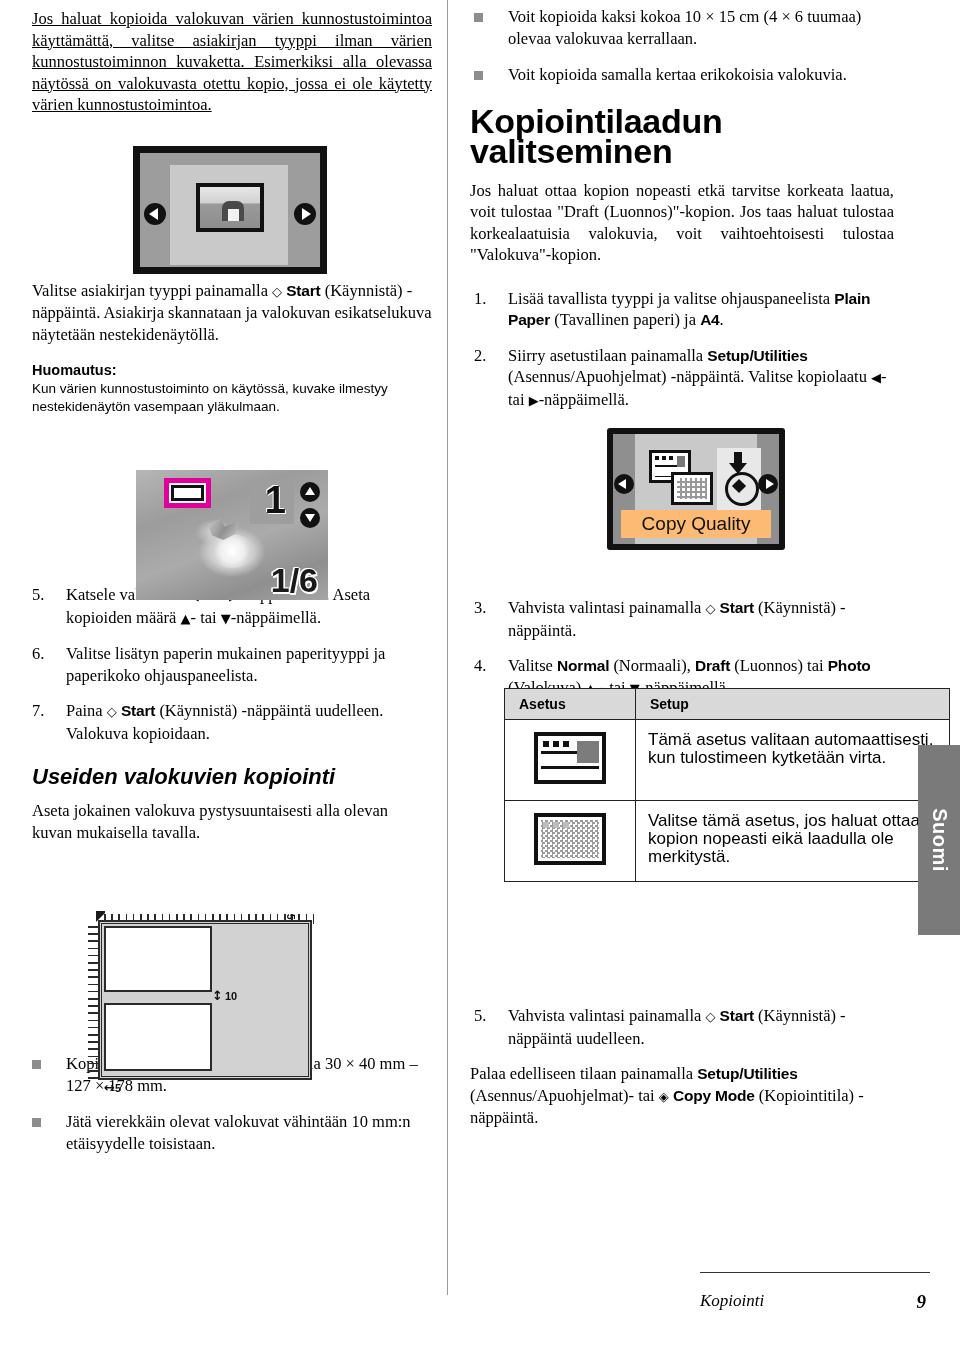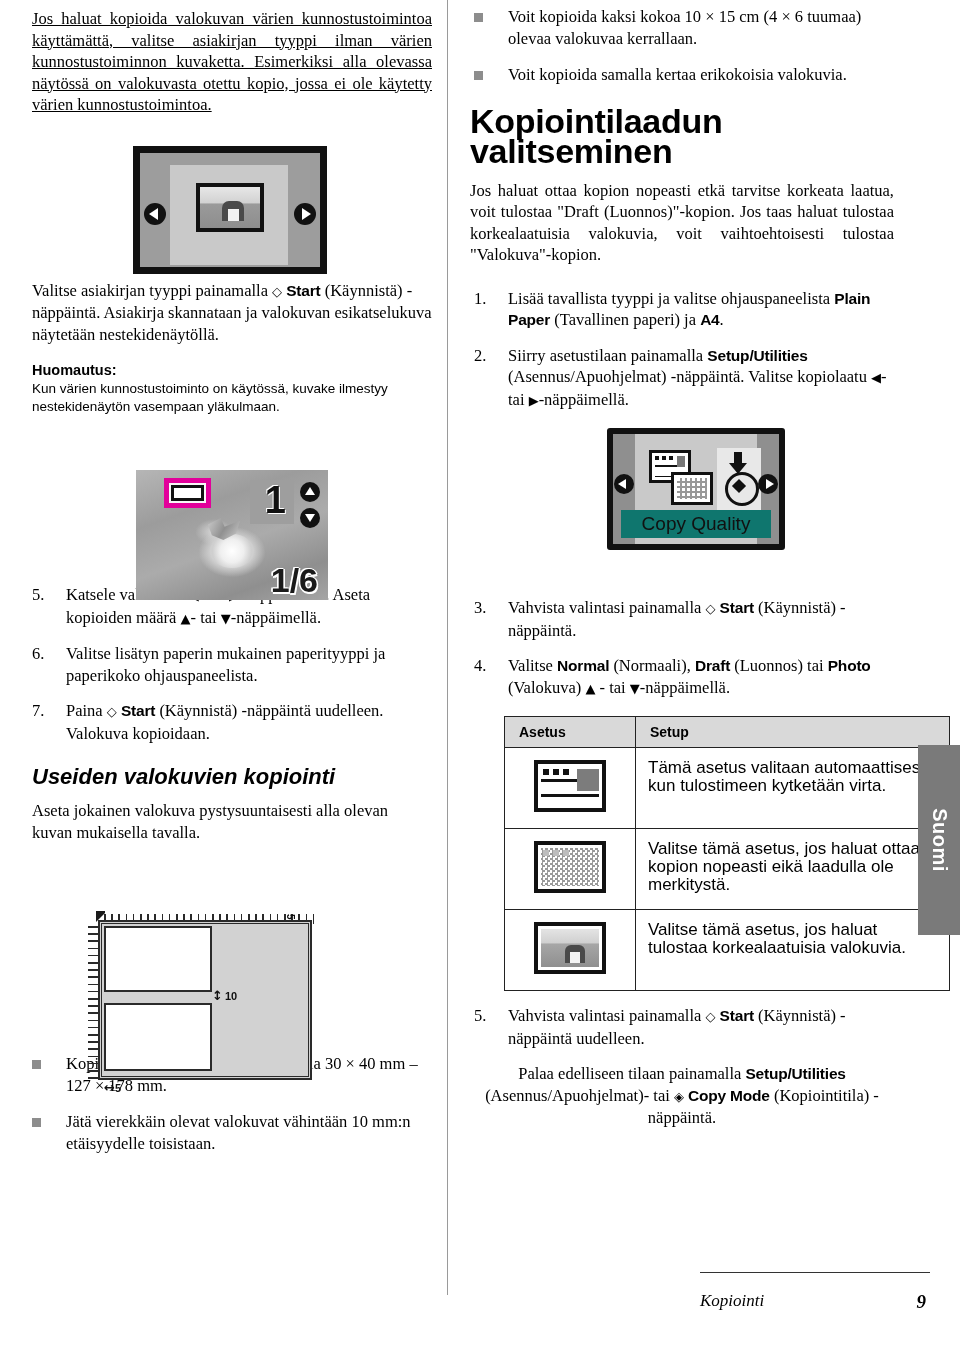--- a/index.html
+++ b/index.html
@@ -383,21 +383,21 @@
   .lcd3 .startbtn .ring {
     position:absolute; left:8px; top:24px; width:28px; height:28px;
     border:3px solid #111; border-radius:50%;
   }
   .lcd3 .startbtn .ring:after {
     content:""; position:absolute; left:6px; top:6px; width:10px; height:10px;
     background:#111; transform: rotate(45deg);
   }
   .lcd3 .label {
     position:absolute; left:8px; right:8px; bottom:6px; height:28px;
-    background:#0f766e;
+    background:#fdba74;
     display:flex; align-items:center; justify-content:center;
     font-family:"Liberation Sans", sans-serif;
     font-size:19px; color:#111;
   }
   .lcd3 .a-l, .lcd3 .a-r {
     position:absolute; top:40px; width:20px; height:20px;
     background:#111; border-radius:50%;
   }
   .lcd3 .a-l { left:1px; }
   .lcd3 .a-r { right:1px; }
@@ -408,21 +408,21 @@
   }
   .lcd3 .a-r:after {
     content:""; position:absolute; left:8px; top:5px;
     border-top:5px solid transparent; border-bottom:5px solid transparent;
     border-left:8px solid #fff;
   }
 
   
   .tbl {
     position: absolute;
-    left: 504px; top: 716px;
+    left: 504px; top: 688px;
     width: 446px;
     border-collapse: collapse;
     border: 1px solid #222;
   }
   .tbl th, .tbl td {
     border: 1px solid #222;
     vertical-align: top;
     padding: 8px 10px;
   }
   .tbl th {
@@ -630,21 +630,21 @@
         <li class="step"><span class="num">3.</span><span><span>Vahvista valintasi painamalla </span><span class="gl">◇</span><span> </span><span class="ui-b">Start</span><span> (Käynnistä) -näppäintä.</span></span></li>
         <li class="step"><span class="num">4.</span><span><span>Valitse </span><span class="ui-b">Normal</span><span> (Normaali), </span><span class="ui-b">Draft</span><span> (Luonnos) tai </span><span class="ui-b">Photo</span><span> (Valokuva) </span><span class="gl">▲</span><span> - tai </span><span class="gl">▼</span><span>-näppäimellä.</span></span></li>
       </ul>
 
     <div style="height:292px;"></div>
 
     <ul class="steps" id="right-steps-bottom">
         <li class="step"><span class="num">5.</span><span><span>Vahvista valintasi painamalla </span><span class="gl">◇</span><span> </span><span class="ui-b">Start</span><span> (Käynnistä) -näppäintä uudelleen.</span></span></li>
       </ul>
 
-    <p class="para" style="margin:10px 0 0 0; width:424px;text-align:center;" id="closing-para"><span>Palaa edelliseen tilaan painamalla </span><span class="ui-b">Setup/Utilities</span><span> (Asennus/Apuohjelmat)- tai </span><span class="gl">◈</span><span> </span><span class="ui-b">Copy Mode</span><span> (Kopiointitila) -näppäintä.</span></p>
+    <p class="para" style="margin:10px 0 0 0; width:424px;" id="closing-para"><span>Palaa edelliseen tilaan painamalla </span><span class="ui-b">Setup/Utilities</span><span> (Asennus/Apuohjelmat)- tai </span><span class="gl">◈</span><span> </span><span class="ui-b">Copy Mode</span><span> (Kopiointitila) -näppäintä.</span></p>
   </div>
 
   <div class="lcd3">
     <div class="screen"></div>
     <div class="band"></div>
     <div class="icoA">
         <div class="dots"></div>
       </div>
     <div class="icoB">
         <div class="dots"></div>
@@ -667,24 +667,20 @@
     </thead>
     <tbody>
       <tr>
         <td class="iconcell"><span class="qicon normal"><span class="fill"></span></span></td>
         <td class="descr">Tämä asetus valitaan automaattisesti, kun tulostimeen kytketään virta.</td>
       </tr>
       <tr>
         <td class="iconcell"><span class="qicon draft"><span class="fill"></span></span></td>
         <td class="descr">Valitse tämä asetus, jos haluat ottaa kopion nopeasti eikä laadulla ole merkitystä.</td>
       </tr>
-      <tr>
-        <td class="iconcell"><span class="qicon photo"><span class="fill"></span></span></td>
-        <td class="descr">Valitse tämä asetus, jos haluat tulostaa korkealaatuisia valokuvia.</td>
-      </tr>
     </tbody>
   </table>
 
   <div class="sidetab">
     <span>Suomi</span>
   </div>
 
   <div class="footer">
     <span class="chap">Kopiointi</span>
     <span class="pg">9</span>

